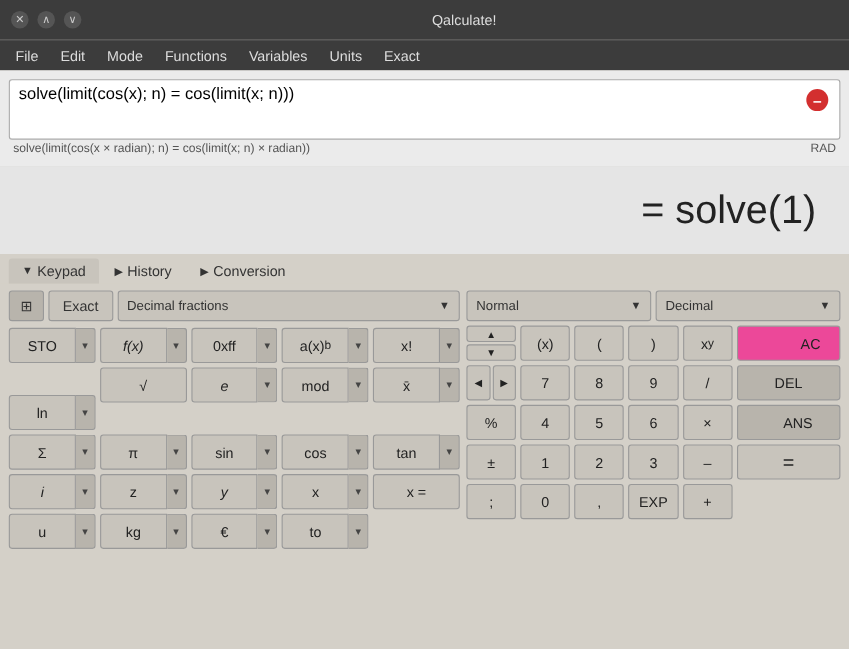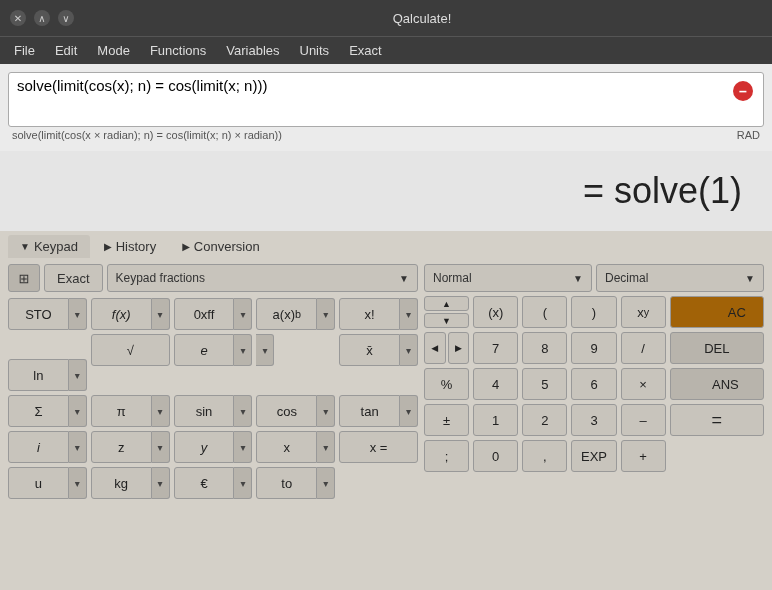--- a/index.html
+++ b/index.html
@@ -284,21 +284,21 @@
       border: 1px solid #999;
       border-radius: 3px;
       height: 32px;
       display: flex;
       align-items: center;
       justify-content: center;
       cursor: pointer;
       font-size: 13px;
       color: #222;
     }
-    .rkey.ac { background: #a16207; padding-left: 40px; }
+    .rkey.ac { background: #ec4899; padding-left: 40px; }
     .rkey.del { background: #b8b4ac; }
     .rkey.ans { background: #b8b4ac; padding-left: 17px; }
   </style>
 </head>
 <body>
 
 <div class="titlebar">
   <div class="titlebar-btn">✕</div>
   <div class="titlebar-btn">∧</div>
   <div class="titlebar-btn">∨</div>
@@ -348,21 +348,21 @@
 </div>
 
 <div class="calc-body">
 
   <div class="left-keypad">
 
     <div class="toolbar-row">
       <div class="grid-btn">⊞</div>
       <div class="exact-btn">Exact</div>
       <div class="dropdown-btn" style="flex:1;">
-        <span>Keypad fractions</span>
+        <span>Decimal fractions</span>
         <span class="dropdown-arrow">▼</span>
       </div>
     </div>
 
     <div class="keypad-grid">
 
       <div class="key-group" style="grid-column:span 1; display:flex;">
         <div class="key-main">STO</div>
         <div class="key-drop">▾</div>
       </div>
@@ -387,20 +387,21 @@
         <div class="key-main">ln</div>
         <div class="key-drop">▾</div>
       </div>
       <div class="key">√</div>
       <div class="key-group" style="display:flex;">
         <div class="key-main" style="font-style:italic;">e</div>
         <div class="key-drop">▾</div>
       </div>
 
       <div class="key-group" style="display:flex;">
+        <div class="key-main">mod</div>
         <div class="key-drop">▾</div>
       </div>
       <div class="key-group" style="display:flex;">
         <div class="key-main">x̄</div>
         <div class="key-drop">▾</div>
       </div>
       <div class="key-group" style="display:flex;">
         <div class="key-main">Σ</div>
         <div class="key-drop">▾</div>
       </div>

